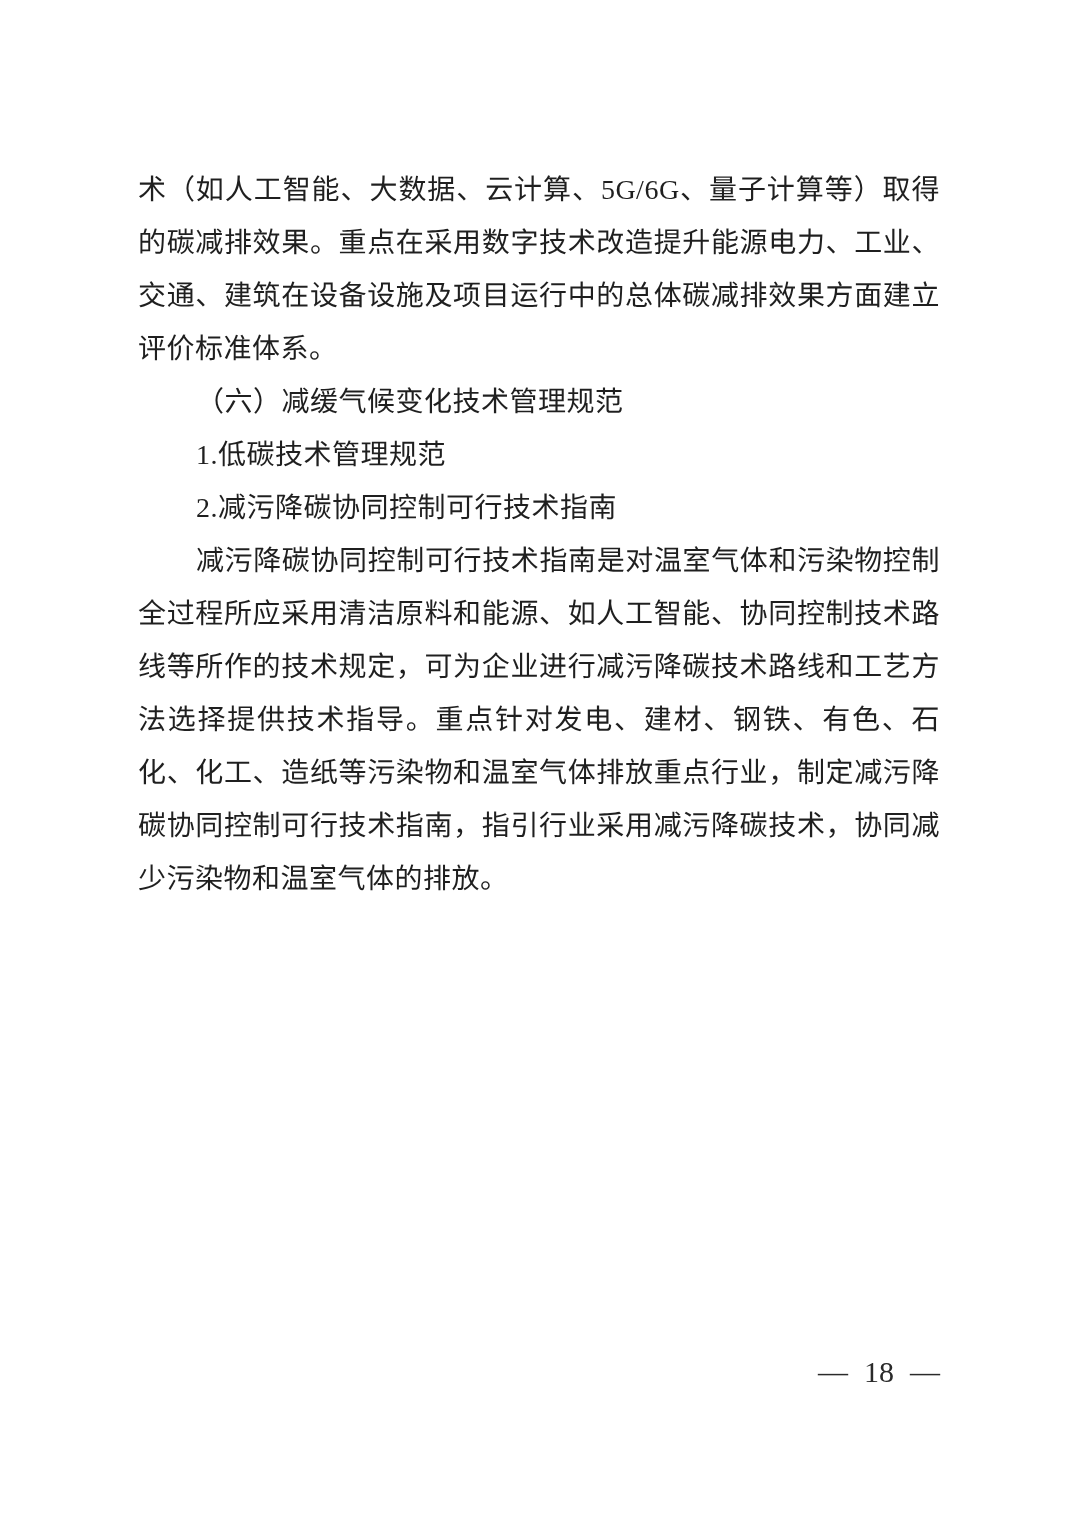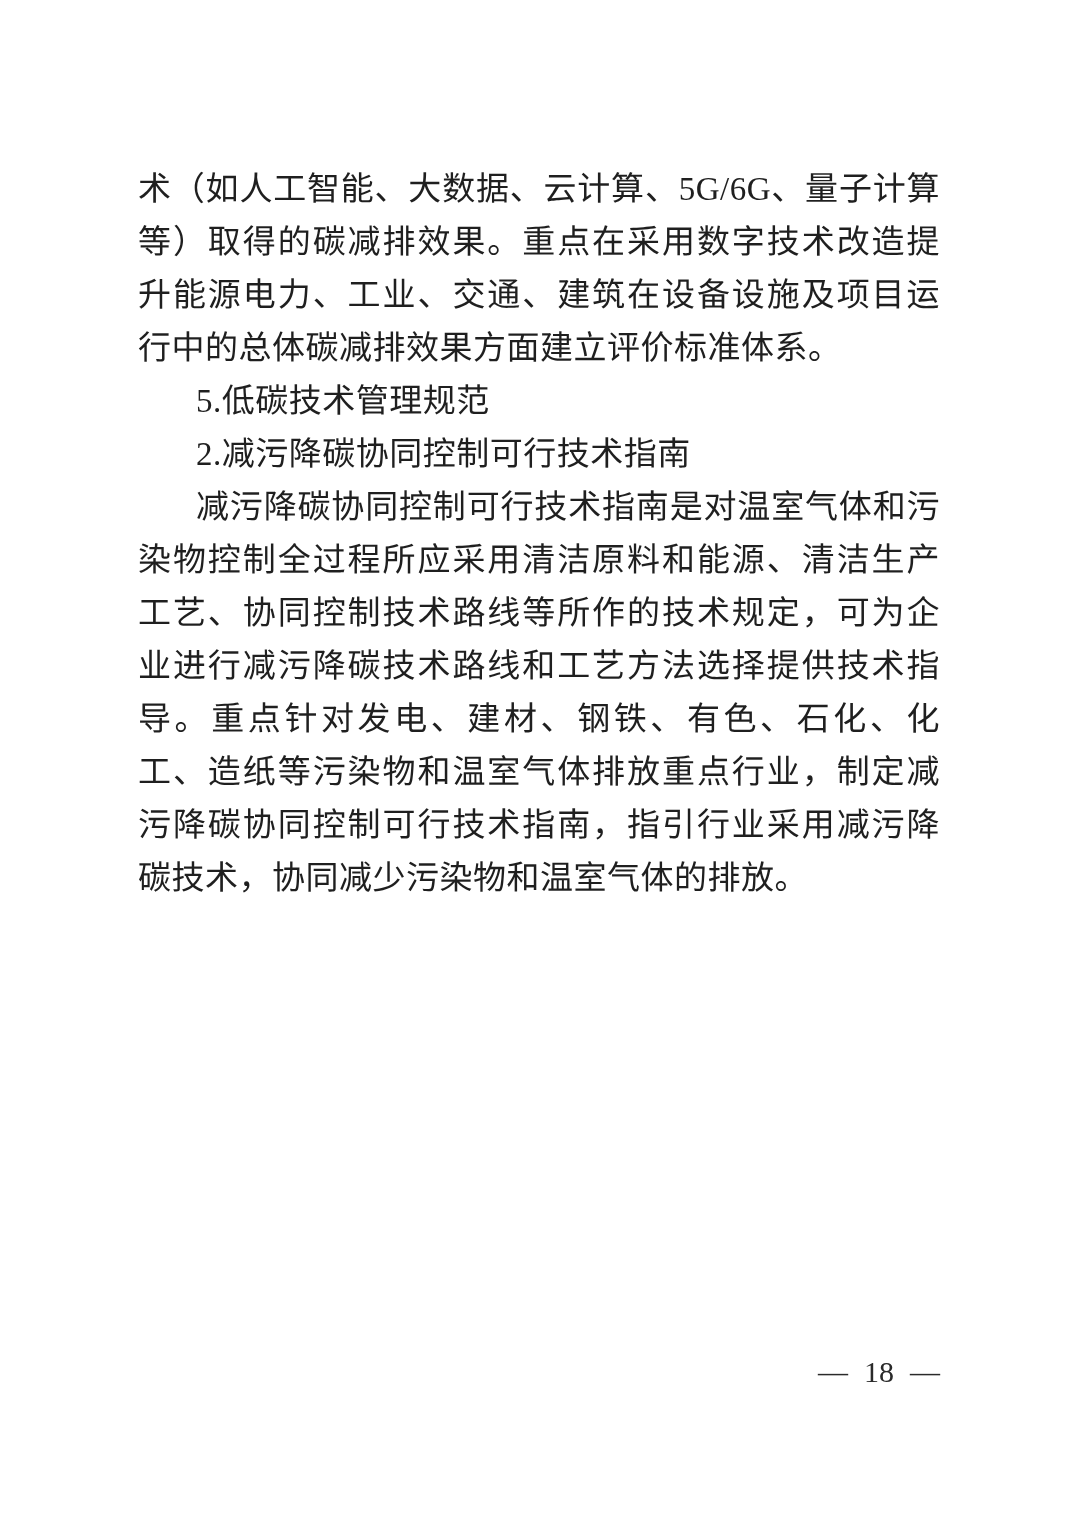--- a/index.html
+++ b/index.html
@@ -18,21 +18,21 @@
   .doc-page {
     position: absolute;
     left: 138px;
     top: 163px;
     width: 802px;
   }
   .doc-page p,
   .doc-page h3 {
     margin: 0;
     padding: 0;
-    font-size: 33px;
+    font-size: 28px;
     line-height: 53px;
     font-weight: normal;
     text-align: justify;
     text-justify: inter-ideograph;
     letter-spacing: 0.5px;
   }
   .para-indent {
     text-indent: 58px;
   }
   .section-heading,
@@ -52,27 +52,28 @@
     gap: 16px;
     color: #2a2a2a;
   }
 </style>
 </head>
 <body>
 
 <div class="doc-page">
   <p>术（如人工智能、大数据、云计算、5G/6G、量子计算等）取得的碳减排效果。重点在采用数字技术改造提升能源电力、工业、交通、建筑在设备设施及项目运行中的总体碳减排效果方面建立评价标准体系。</p>
 
+  <h3 class="section-heading">（六）减缓气候变化技术管理规范</h3>
 
 
-  <h3 class="subsection-heading">5.低碳技术管理规范</h3>
+  <h3 class="subsection-heading">1.低碳技术管理规范</h3>
 
 
   <h3 class="subsection-heading">2.减污降碳协同控制可行技术指南</h3>
 
-  <p class="para-indent">减污降碳协同控制可行技术指南是对温室气体和污染物控制全过程所应采用清洁原料和能源、清洁生产工艺、协同控制技术路线等所作的技术规定，可为企业进行减污降碳技术路线和工艺方法选择提供技术指导。重点针对发电、建材、钢铁、有色、石化、化工、造纸等污染物和温室气体排放重点行业，制定减污降碳协同控制可行技术指南，指引行业采用减污降碳技术，协同减少污染物和温室气体的排放。</p>
+  <p class="para-indent">减污降碳协同控制可行技术指南是对温室气体和污染物控制全过程所应采用清洁原料和能源、如人工智能、协同控制技术路线等所作的技术规定，可为企业进行减污降碳技术路线和工艺方法选择提供技术指导。重点针对发电、建材、钢铁、有色、石化、化工、造纸等污染物和温室气体排放重点行业，制定减污降碳协同控制可行技术指南，指引行业采用减污降碳技术，协同减少污染物和温室气体的排放。</p>
 </div>
 
 <div class="page-footer">
   <span>—</span>
   <span>18</span>
   <span>—</span>
 </div>
 
 </body></html>

